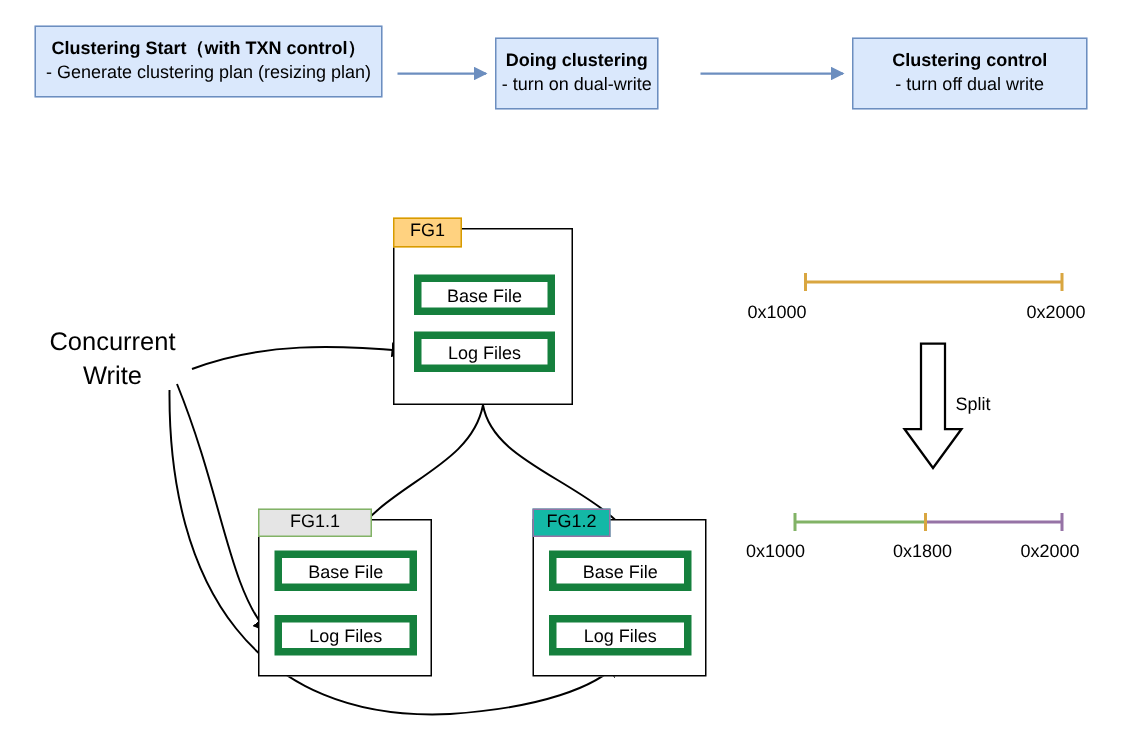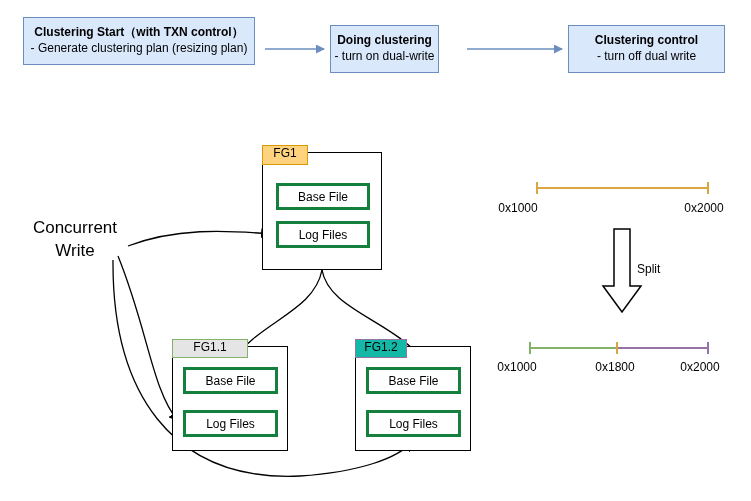--- a/index.html
+++ b/index.html
@@ -39,21 +39,21 @@
     position: absolute;
     border: 1px solid;
     box-sizing: border-box;
     font-size: 12px;
     display: flex;
     justify-content: center;
     z-index: 3;
   }
   .file-box {
     position: absolute;
-    border: 3px solid #15803d;
+    border: 5px solid #15803d;
     background: #ffffff;
     box-sizing: border-box;
     font-size: 12px;
     display: flex;
     align-items: center;
     justify-content: center;
     z-index: 2;
   }
   .big-label {
     position: absolute;

